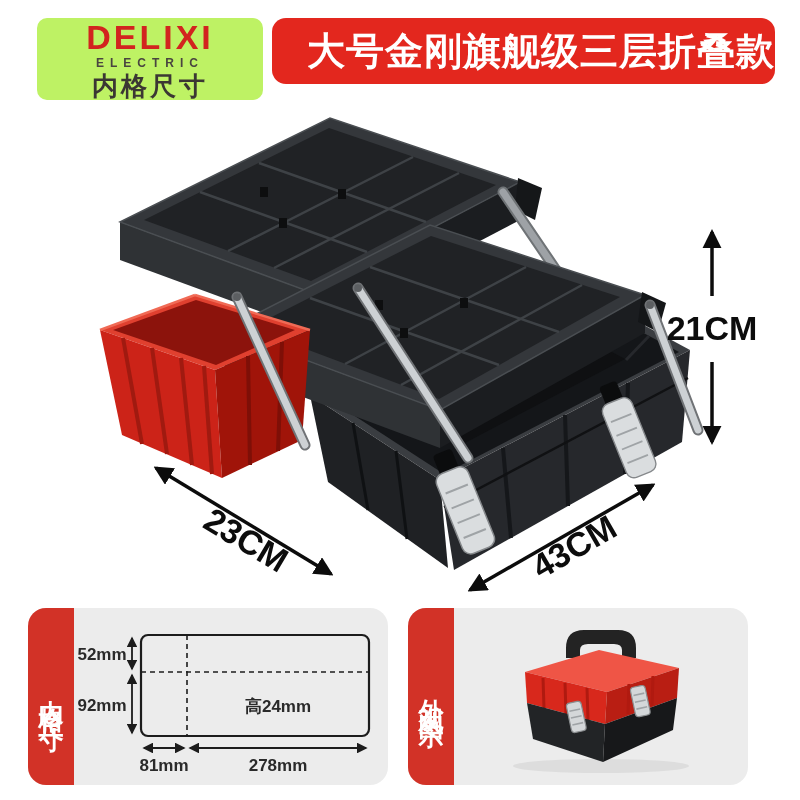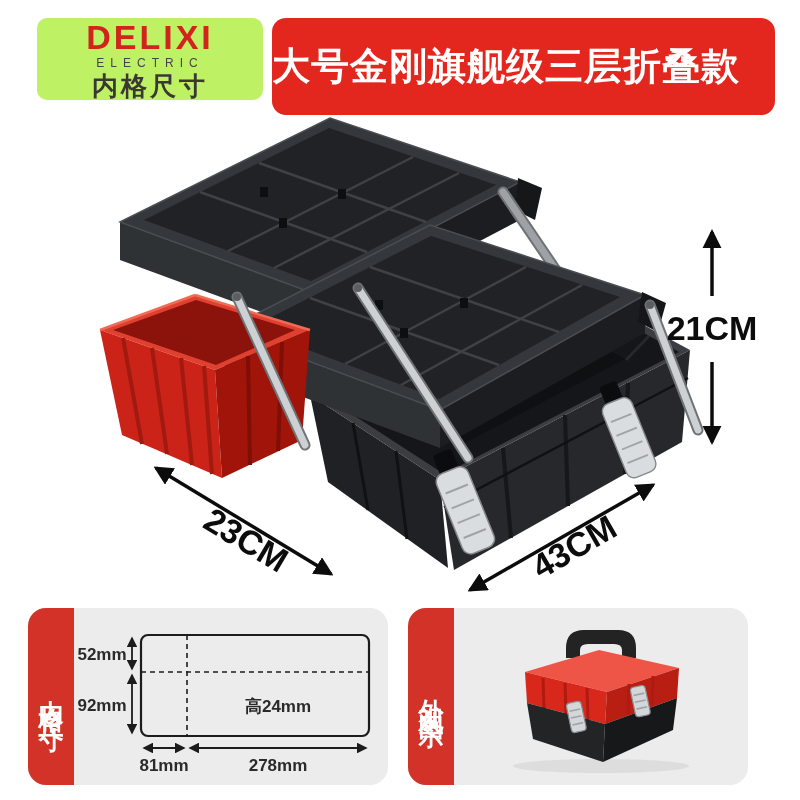--- a/index.html
+++ b/index.html
@@ -10,27 +10,27 @@
   .stage{position:absolute;inset:0;}
 
   
   .logo-box{
     position:absolute;left:37px;top:18px;width:226px;height:82px;
     background:#bef264;border-radius:10px;
     display:flex;flex-direction:column;align-items:center;justify-content:center;
     line-height:1;
   }
   .logo-brand{color:#d2241f;font-weight:900;font-size:34px;letter-spacing:3px;}
-  .logo-sub{color:#4a4540;font-weight:400;font-size:12px;letter-spacing:6px;margin-top:3px;}
+  .logo-sub{color:#4a4540;font-weight:700;font-size:12px;letter-spacing:6px;margin-top:3px;}
   .logo-cn{color:#3b3733;font-weight:800;font-size:26px;letter-spacing:3px;margin-top:4px;}
 
   .banner{
-    position:absolute;left:272px;top:18px;width:503px;height:97px;
+    position:absolute;left:272px;top:18px;width:503px;height:66px;
     background:#e3271e;border-radius:14px;
-    display:flex;align-items:center;justify-content:flex-start;
+    display:flex;align-items:center;justify-content:flex-end;
   }
   .banner span{color:#ffffff;font-weight:900;font-size:38px;letter-spacing:1px;white-space:nowrap;}
 
   
   .figure{position:absolute;left:30px;top:100px;width:740px;height:510px;}
   .dim-label{font-weight:700;font-size:34px;fill:#0c0c0c;}
 
   
   .panel{position:absolute;top:608px;height:177px;background:#ececec;border-radius:18px;}
   .panel-left{left:28px;width:360px;}

